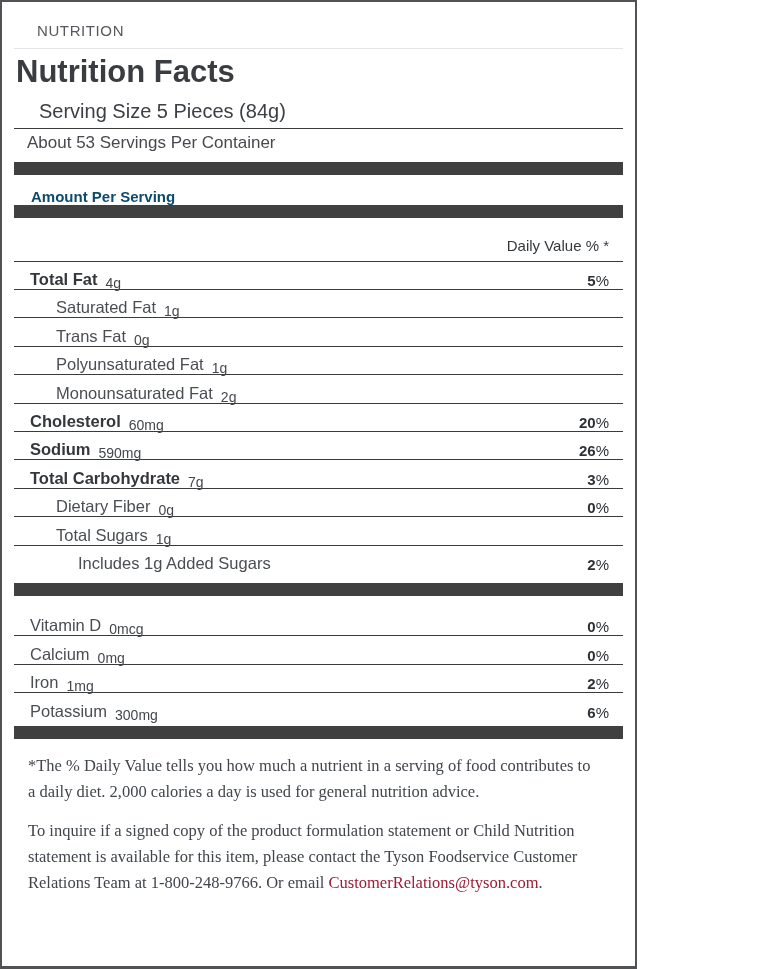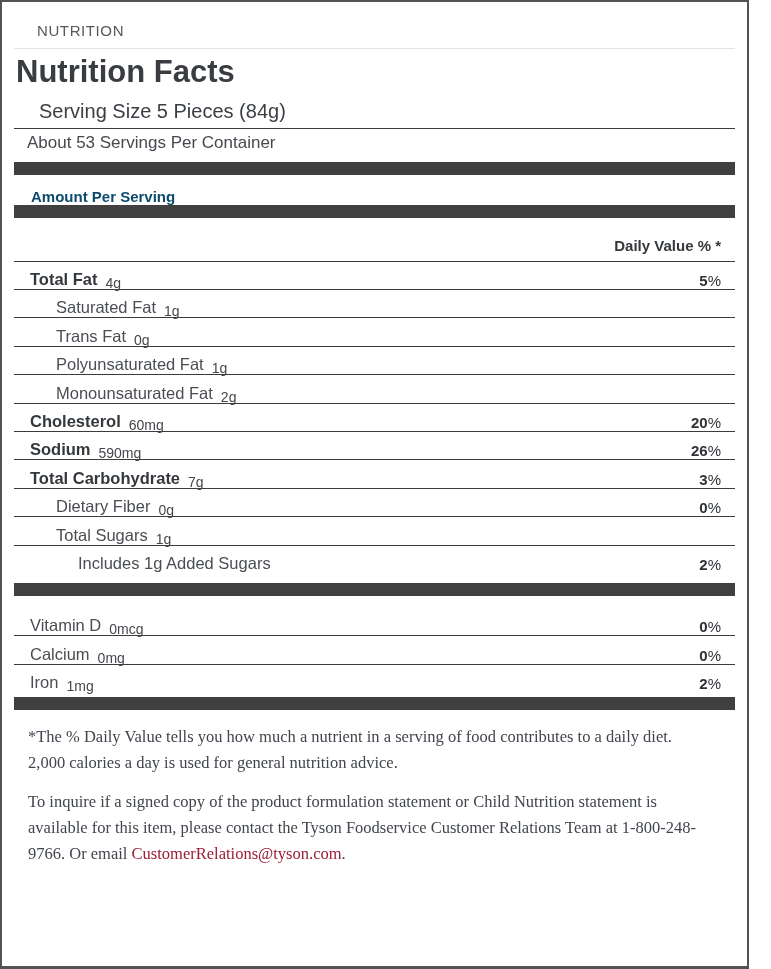--- a/index.html
+++ b/index.html
@@ -1,33 +1,33 @@
 <!DOCTYPE html>
 <html><head>
 <meta charset="utf-8">
 <style>
   html,body{margin:0;padding:0;background:#fff;}
   .page{
-    width:749px;height:969px;box-sizing:border-box;background:#ffffff;
+    width:637px;height:969px;box-sizing:border-box;background:#ffffff;
     border:2px solid #515255;border-bottom-width:3px;
     font-family:"Liberation Sans", sans-serif;color:#3f4247;overflow:hidden;
   }
   .content{padding:0 12px;}
   .eyebrow{margin:20px 0 0 23px;font-size:15px;letter-spacing:.6px;color:#55585c;}
   .light-rule{border-top:1px solid #e4e4e6;margin-top:9px;}
   .title{margin:5px 0 0 2px;font-size:31px;font-weight:700;color:#393d42;line-height:1.15;}
   .serving-size{margin:10px 0 0 25px;font-size:20px;font-weight:400;color:#3c4045;}
   .rule{border-top:1px solid #3a3a3a;margin-top:5px;}
   .per-container{margin:4px 0 9px 13px;font-size:17px;color:#46494e;}
   .bar{height:13px;background:#404040;}
   .aps{margin:13px 0 0 17px;font-size:15px;font-weight:700;color:#0c4a6e;}
   .calories-row{display:flex;justify-content:space-between;align-items:baseline;margin:1px 14px 10px 5px;}
   .calories-label{font-size:30px;font-weight:700;color:#3b3f44;}
   .calories-value{font-size:31px;font-weight:700;color:#3b3f44;}
-  .dv-header{margin:19px 14px 7px 0;text-align:right;font-size:15px;font-weight:700;color:#34383c;}
+  .dv-header{margin:19px 14px 7px 0;text-align:right;font-size:15px;font-weight:400;color:#34383c;}
   .table{border-top:1px solid #3b3b3b;}
   .table.no-top{border-top:none;}
   .row{display:flex;align-items:flex-end;height:27.4px;border-bottom:1px solid #3b3b3b;
        padding:0 14px 0 16px;font-size:16.5px;color:#4a4e53;}
   .row:last-child{border-bottom:none;}
   .row.bold .label{font-weight:700;color:#34383c;}
   .label-wrap{flex:1;white-space:nowrap;}
   .ind1 .label-wrap{padding-left:26px;}
   .ind2 .label-wrap{padding-left:48px;}
   .amount{font-size:14px;margin-left:8px;position:relative;top:3px;color:#43474c;}
@@ -113,20 +113,24 @@
           <span class="dv"><span>0</span><span class="pct">%</span></span>
         </div>
         <div class="row ind0">
           <span class="label-wrap"><span class="label">Calcium</span><span class="amount">0mg</span></span>
           <span class="dv"><span>0</span><span class="pct">%</span></span>
         </div>
         <div class="row ind0">
           <span class="label-wrap"><span class="label">Iron</span><span class="amount">1mg</span></span>
           <span class="dv"><span>2</span><span class="pct">%</span></span>
         </div>
+        <div class="row ind0">
+          <span class="label-wrap"><span class="label">Potassium</span><span class="amount">300mg</span></span>
+          <span class="dv"><span>6</span><span class="pct">%</span></span>
+        </div>
       </div>
 
     <div class="bar bar-micro"></div>
 
     <p class="footnote">*The % Daily Value tells you how much a nutrient in a serving of food contributes to a daily diet. 2,000 calories a day is used for general nutrition advice.</p>
 
     <p class="footnote contact"><span>To inquire if a signed copy of the product formulation statement or Child Nutrition statement is available for this item, please contact the Tyson Foodservice Customer Relations Team at 1-800-248-9766. Or email </span><a class="email-link">CustomerRelations@tyson.com</a><span>.</span></p>
 
   </div>
 </div>

